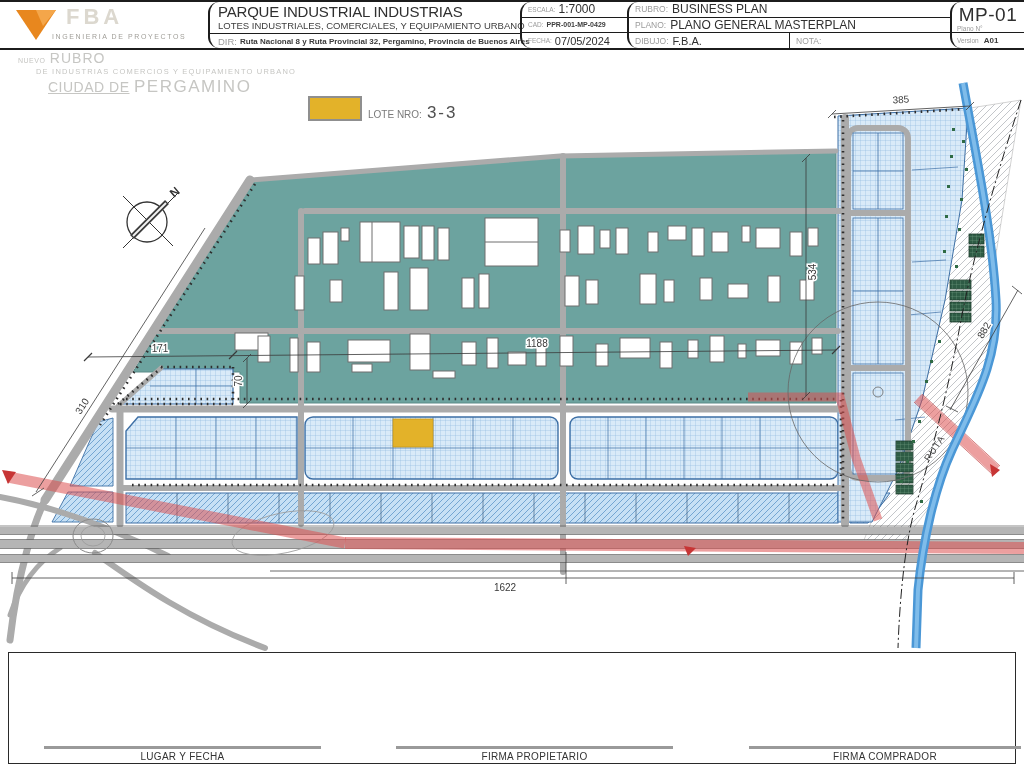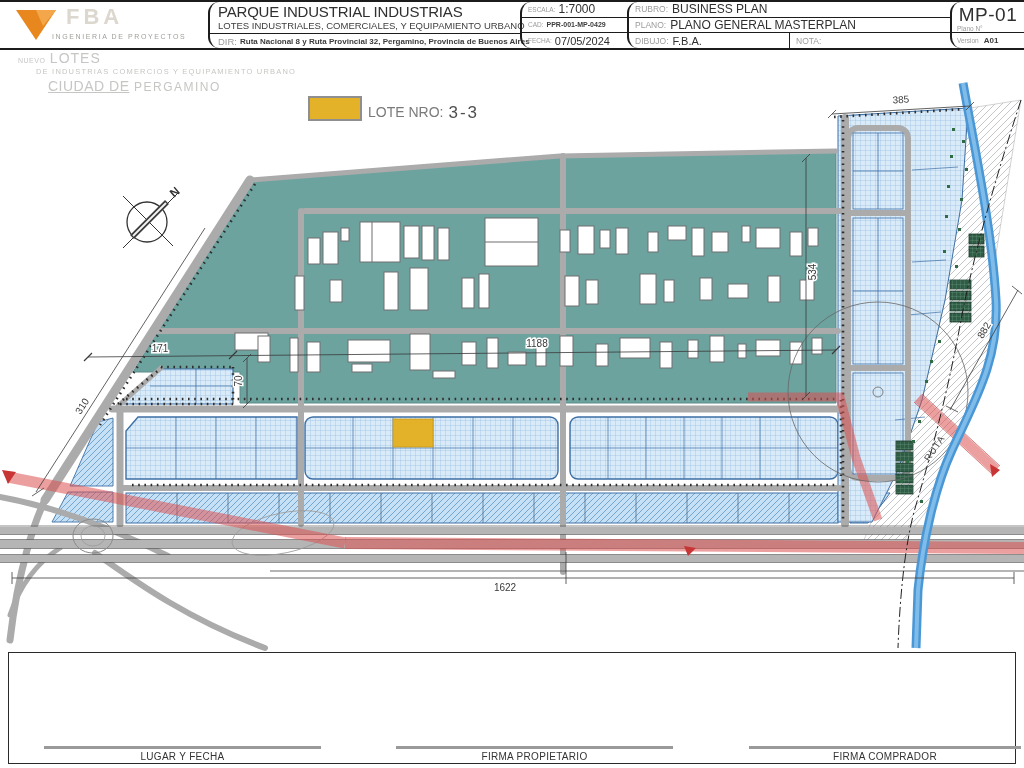--- a/index.html
+++ b/index.html
@@ -41,26 +41,26 @@
       display:flex;align-items:center;padding-left:5px;box-sizing:border-box;}
   .ver-val{font-size:8px;font-weight:bold;color:#3c3c3c;margin-left:2px;}
 
   
   .wm{position:absolute;left:18px;top:50px;color:#C6C6C3;z-index:4;line-height:1.05;}
   .wm .l1 .small{font-size:7px;letter-spacing:.5px;}
   .wm .l1 .big{font-size:14px;letter-spacing:1px;}
   .wm .l2{font-size:7.5px;letter-spacing:1.2px;margin-left:18px;margin-top:1px;}
   .wm .l3{margin-left:30px;margin-top:2px;}
   .wm .l3 .small{font-size:14px;letter-spacing:.5px;text-decoration:underline;}
-  .wm .l3 .big{font-size:12px;letter-spacing:1.5px;}
+  .wm .l3 .big{font-size:17px;letter-spacing:1.5px;}
 
   
   .legend{position:absolute;left:308px;top:96px;display:flex;align-items:flex-end;z-index:4;}
   .swatch{width:50px;height:21px;background:#E3B229;border:2px solid #8f8f8f;}
-  .leg-lbl{font-size:14px;color:#7a7a7a;margin-left:6px;margin-bottom:1px;}
+  .leg-lbl{font-size:10px;color:#7a7a7a;margin-left:6px;margin-bottom:1px;}
   .leg-val{font-size:17px;color:#4f4f4f;letter-spacing:2px;margin-left:5px;margin-bottom:-2px;}
 
   
   .sig-box{position:absolute;left:8px;top:652px;width:1008px;height:112px;border:1.5px solid #2a2a2a;
       background:#fff;box-sizing:border-box;z-index:5;}
   .slot{position:absolute;top:93px;}
   .sig-line{height:3px;background:#9a9a9a;}
   .sig-lbl{text-align:center;font-size:10px;color:#333;margin-top:2px;letter-spacing:.3px;}
   .s1{left:35px;width:277px;}
   .s2{left:387px;width:277px;}
@@ -389,21 +389,21 @@
     <div class="mp-row3">
       <span class="lbl m-lbl">Version</span>
       <span class="ver-val">A01</span>
     </div>
   </div>
 </div>
 
 <div class="wm">
   <div class="l1">
     <span class="small">NUEVO</span>
-    <span class="big">LOTES</span>
+    <span class="big">RUBRO</span>
   </div>
   <div class="l2">DE INDUSTRIAS COMERCIOS Y EQUIPAMIENTO URBANO</div>
   <div class="l3">
     <span class="small">CIUDAD DE</span>
     <span class="big">PERGAMINO</span>
   </div>
 </div>
 
 <div class="legend">
   <div class="swatch"></div>

